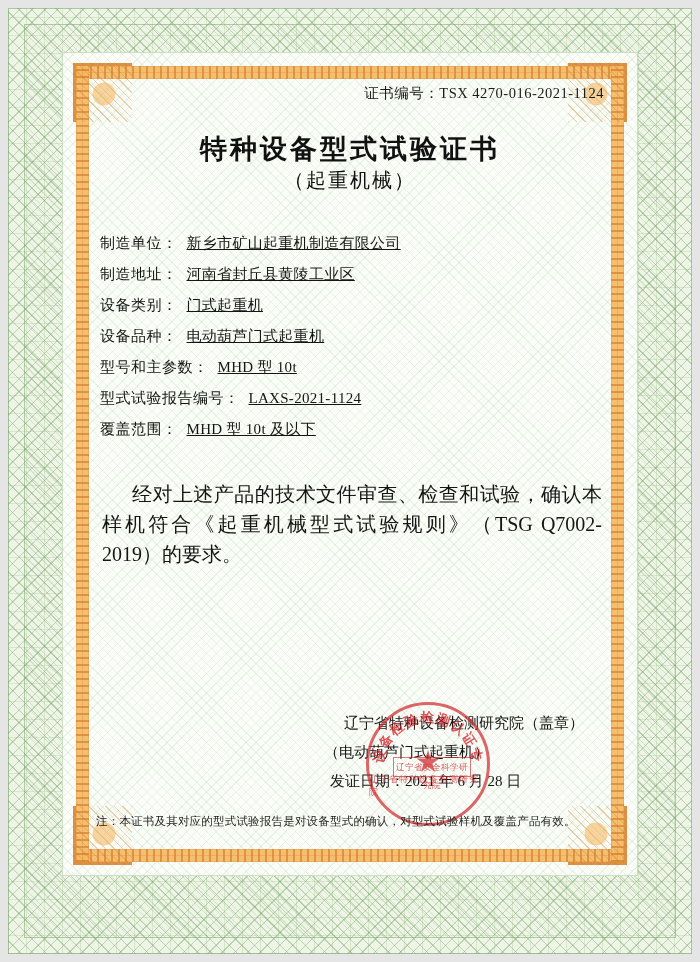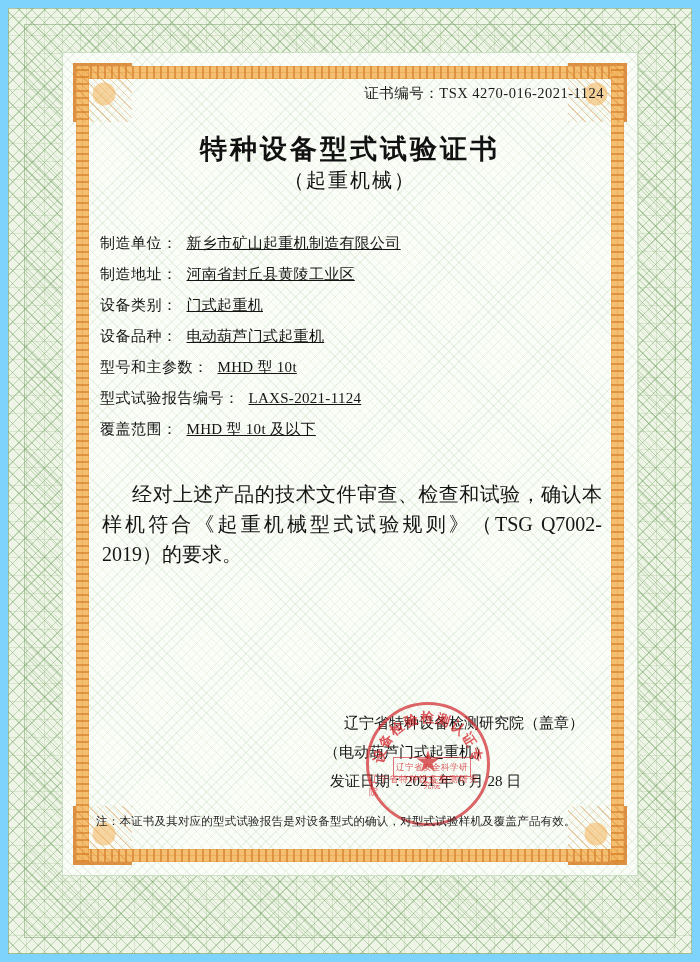--- a/index.html
+++ b/index.html
@@ -13,21 +13,21 @@
     font-family: "Liberation Serif", "DejaVu Serif", serif;
     color: #1a1a1a;
     overflow: hidden;
   }
 
   
   .certificate {
     position: relative;
     width: 700px;
     height: 962px;
-    background: #7dd3fc;
+    background: #e5e5e5;
     box-sizing: border-box;
   }
 
   
   .border-outer {
     position: absolute;
     left: 8px;
     top: 8px;
     right: 8px;
     bottom: 8px;

